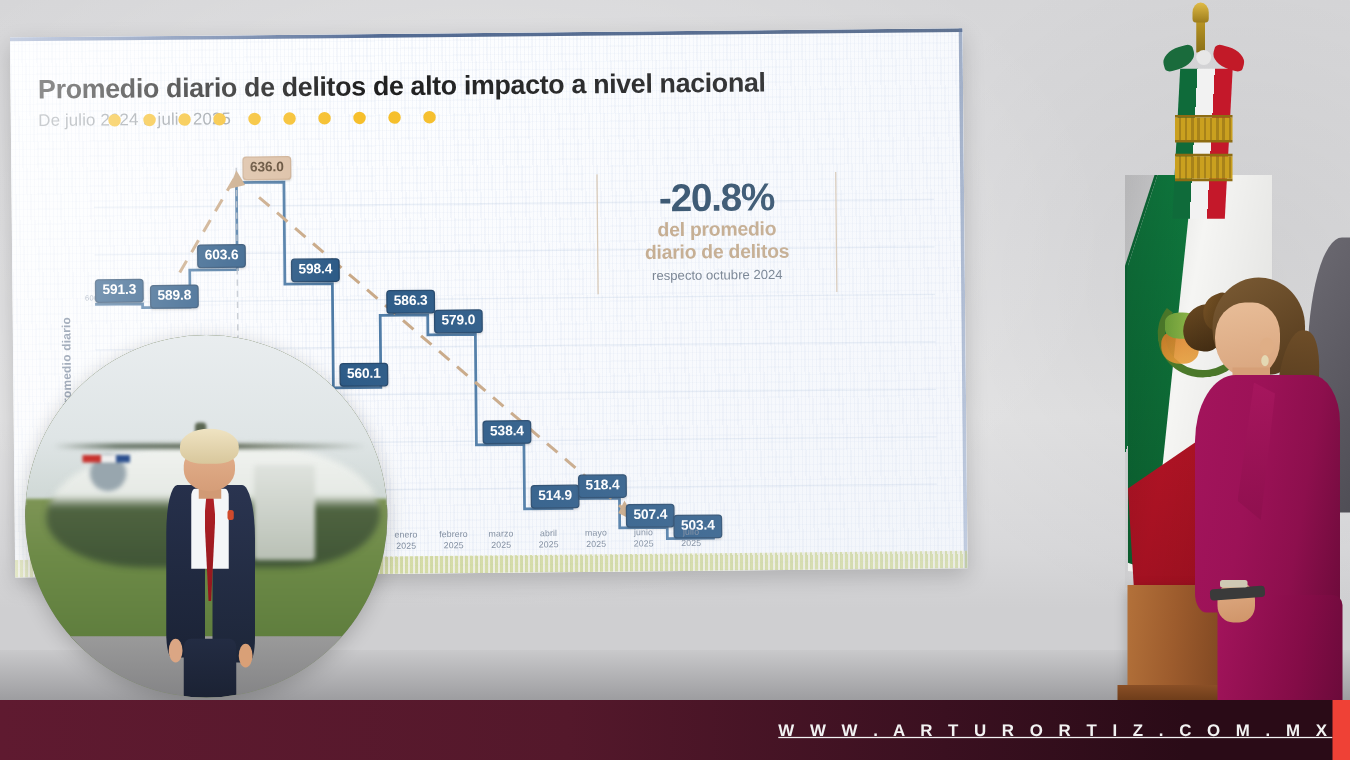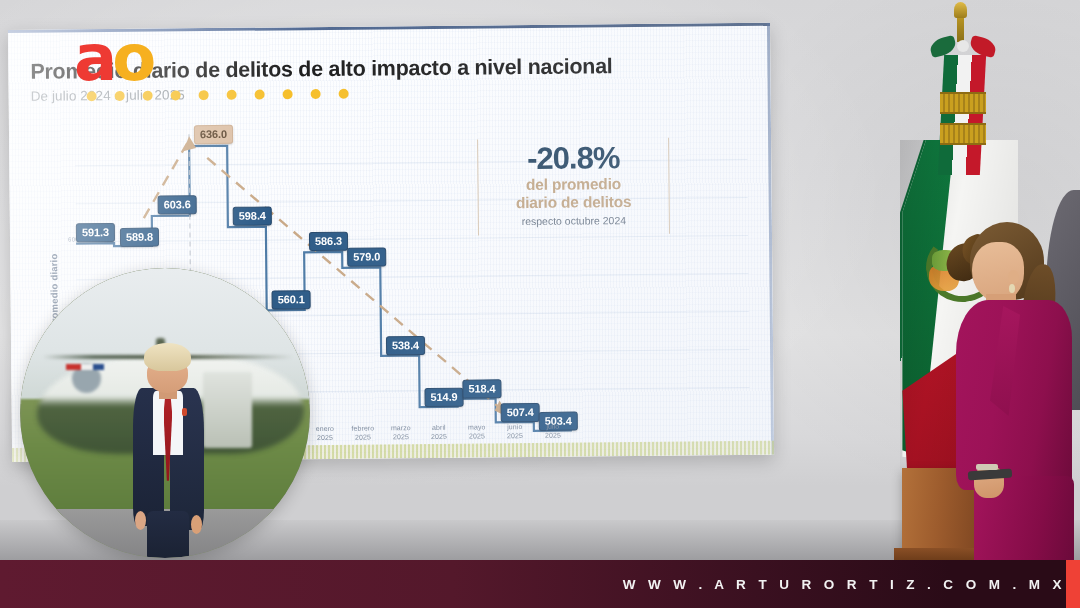--- a/index.html
+++ b/index.html
@@ -409,20 +409,21 @@
   }
   .bottom-bar{
     position:absolute; left:0; bottom:0; width:1080px; height:48px;
     background:linear-gradient(90deg,#5f1a30 0%, #54182b 42%, #3a1020 70%, #2a0b17 88%, #2a0b17 100%);
     z-index:60;
   }
   .bottom-bar .wm{
     position:absolute; right:14px; top:50%; transform:translateY(-50%);
     color:#f2f2f2; font-size:13.5px; letter-spacing:4.4px; font-weight:600;
     white-space:nowrap;
+    text-decoration:underline;
   }
   .bar-accent{
     position:absolute; right:0; bottom:0; width:14px; height:48px;
     background:#ef4136; z-index:61;
   }
 </style>
 </head>
 <body>
 
 <div id="stage">
@@ -524,21 +525,20 @@
           <div class="callout-l3">respecto octubre 2024</div>
         </div>
 
         <div class="footnote">...da por las Procuradurías Generales de Justicia y Fiscalías Generales de las 32 entidades federativas.</div>
       </div>
 
       <div class="screen-bottom-band"></div>
     </div>
   </div>
 
-  <div class="ao-logo"><span class="ao-a">a</span><span class="ao-o">o</span></div>
 
   <div class="inset">
     <div class="inset-inner">
       <div class="ph-sky"></div>
       <div class="ph-grass"></div>
       <div class="ph-tarmac"></div>
       <div class="heli-body"></div>
       <div class="heli-rotor"></div>
       <div class="heli-mast"></div>
       <div class="heli-door"></div>

